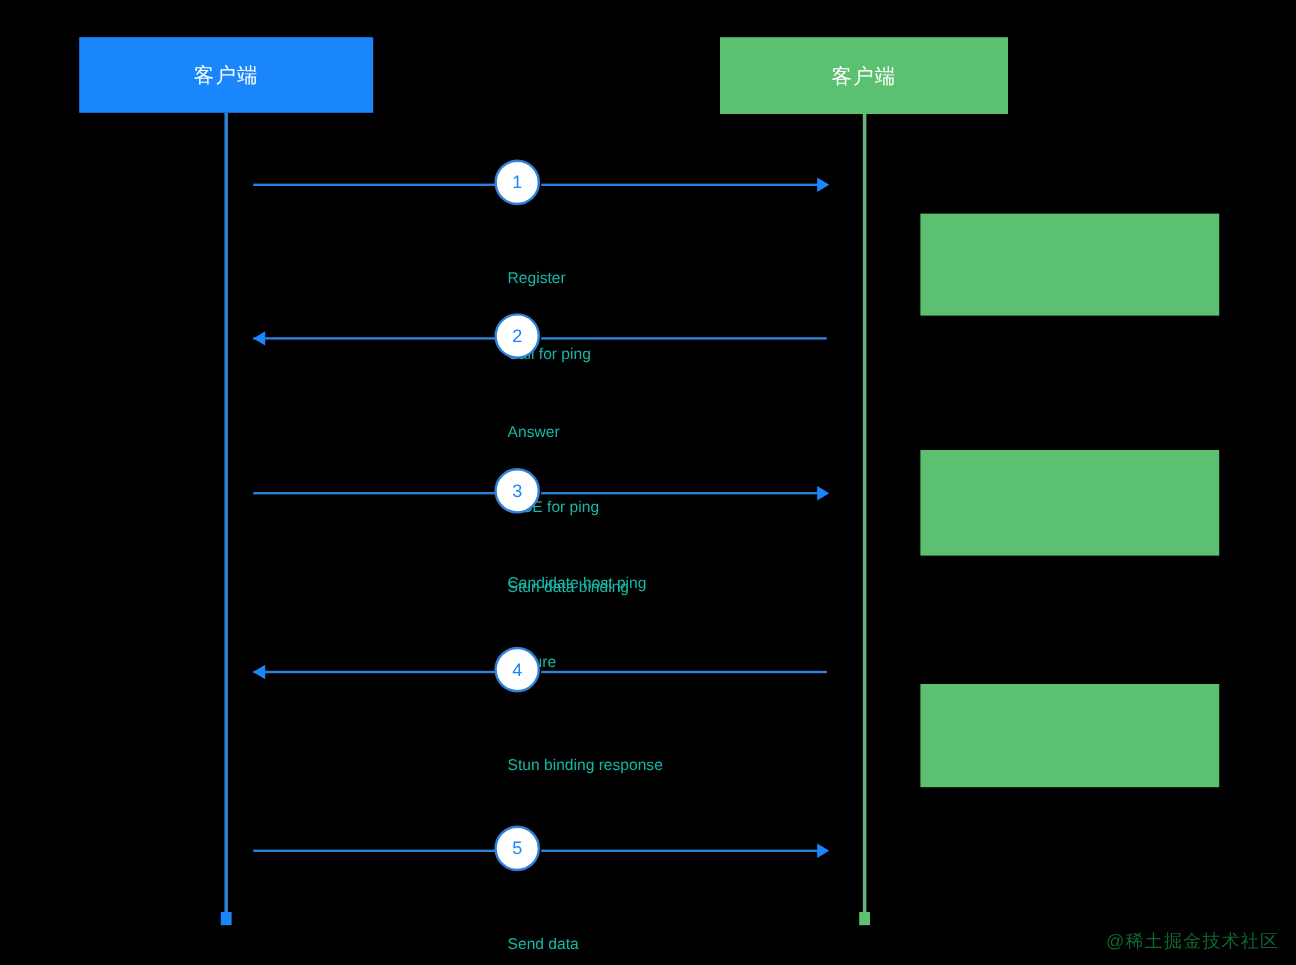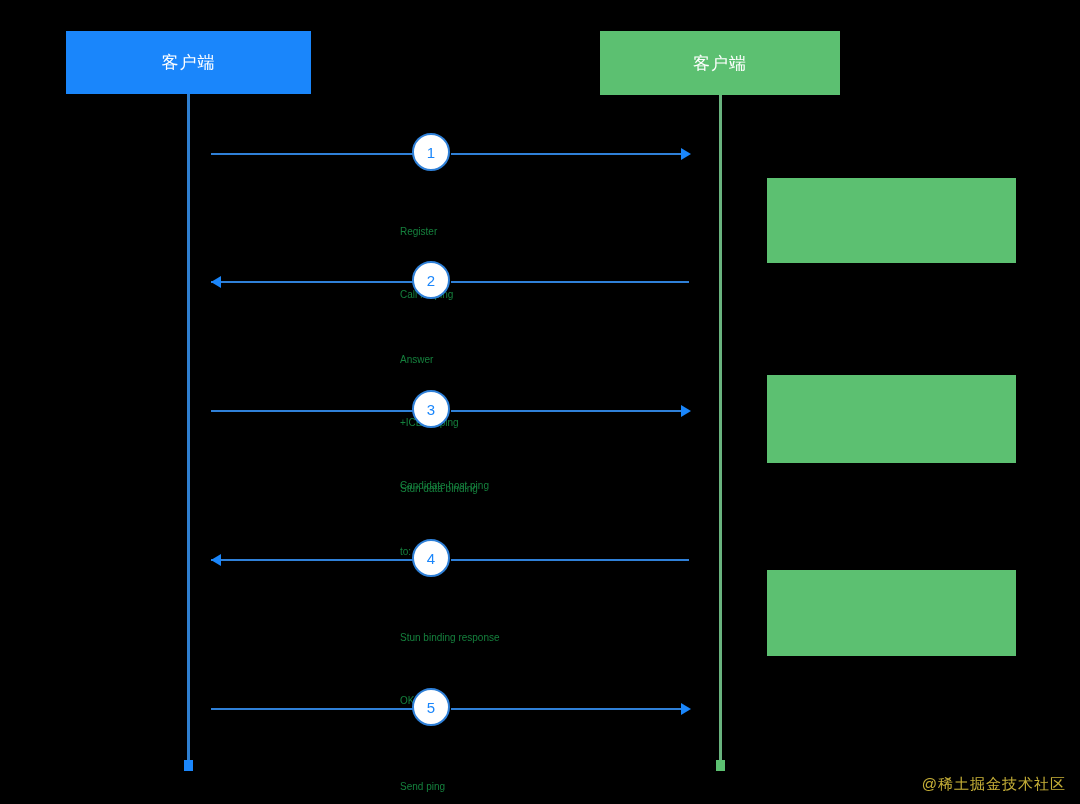--- a/index.html
+++ b/index.html
@@ -122,25 +122,25 @@
     box-sizing: border-box;
     display: flex;
     align-items: center;
     justify-content: center;
     font-size: 15px;
     color: #1a86fb;
   }
 
   .msg-label {
     position: absolute;
-    left: 400px;
+    left: 423px;
     top: 26px;
-    font-size: 10px;
+    font-size: 13px;
     line-height: 21px;
-    color: #15803d;
+    color: #14b8a6;
     white-space: pre;
   }
 
   
   .note-block {
     position: absolute;
     left: 767px;
     width: 249px;
     background: #5cc071;
   }
@@ -148,21 +148,21 @@
   #note-2 { top: 375px; height: 88px; }
   #note-3 { top: 570px; height: 86px; }
 
   
   #watermark {
     position: absolute;
     right: 14px;
     bottom: 10px;
     font-size: 15px;
     letter-spacing: 1px;
-    color: #fde047;
+    color: #15803d;
     opacity: 0.78;
   }
 </style>
 </head>
 <body>
 
 <div id="canvas">
 
   <div class="participant" id="participant-left">
     <span>客户端</span>
@@ -241,19 +241,19 @@
   </div>
 
   <div class="message-row" style="top:708px;">
     <div class="msg-line seg-left"></div>
     <div class="msg-line seg-right"></div>
     <div class="arrow-head to-right"></div>
     <div class="msg-index">
       <span>5</span>
     </div>
     <div class="msg-label">
-      <div>Send ping</div>
+      <div>Send data</div>
     </div>
   </div>
 
   <div id="watermark">@稀土掘金技术社区</div>
 
 </div>
 
 </body></html>

